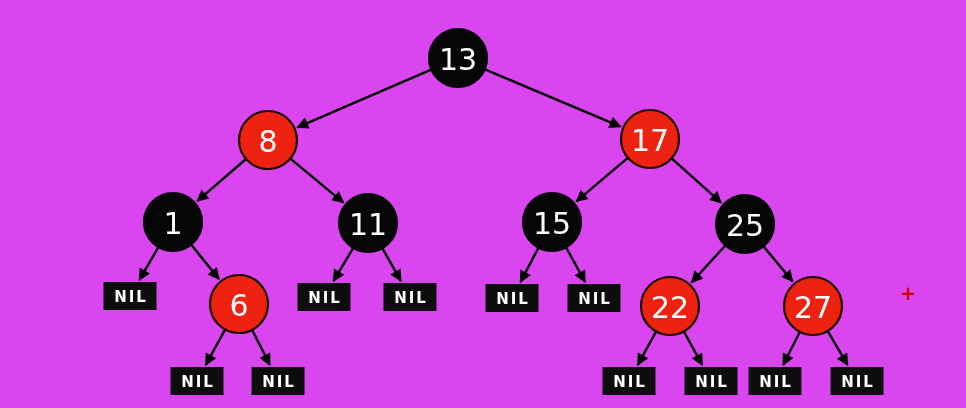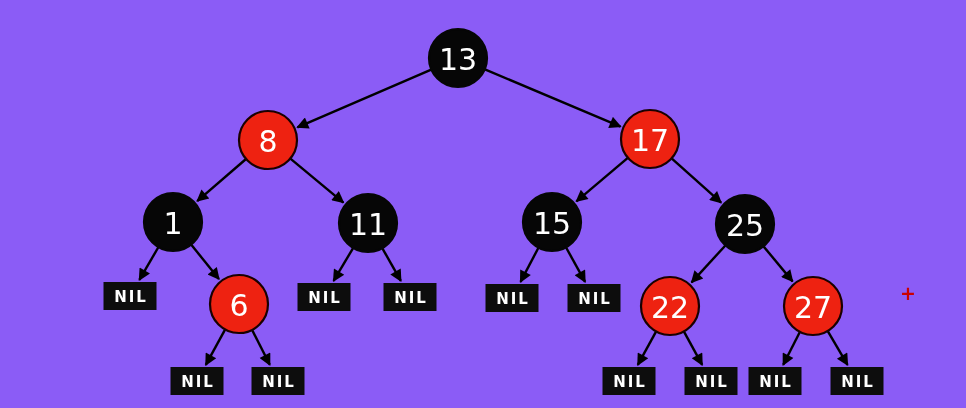--- a/index.html
+++ b/index.html
@@ -5,21 +5,21 @@
   html, body {
     margin: 0;
     padding: 0;
     background: #ffffff;
     font-family: "DejaVu Sans", sans-serif;
   }
   .canvas {
     position: relative;
     width: 966px;
     height: 408px;
-    background: #8b5cf6;
+    background: #d946ef;
     overflow: hidden;
   }
   svg { display: block; }
   .node-label {
     font-family: "DejaVu Sans", sans-serif;
     font-size: 30px;
     fill: #ffffff;
   }
   .nil-label {
     font-family: "DejaVu Sans", sans-serif;

